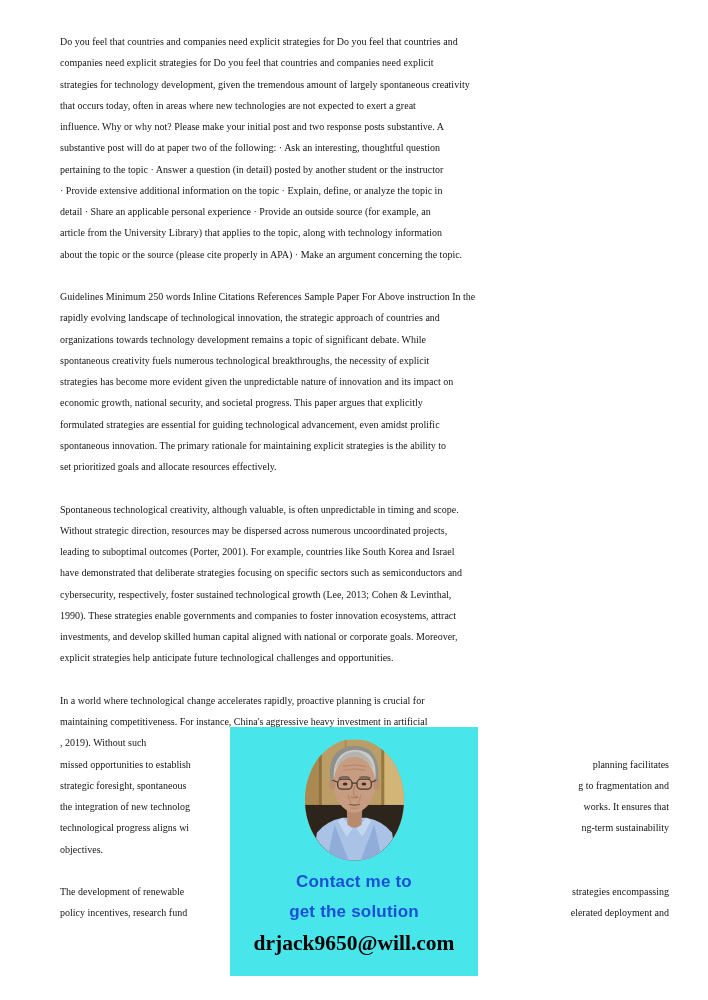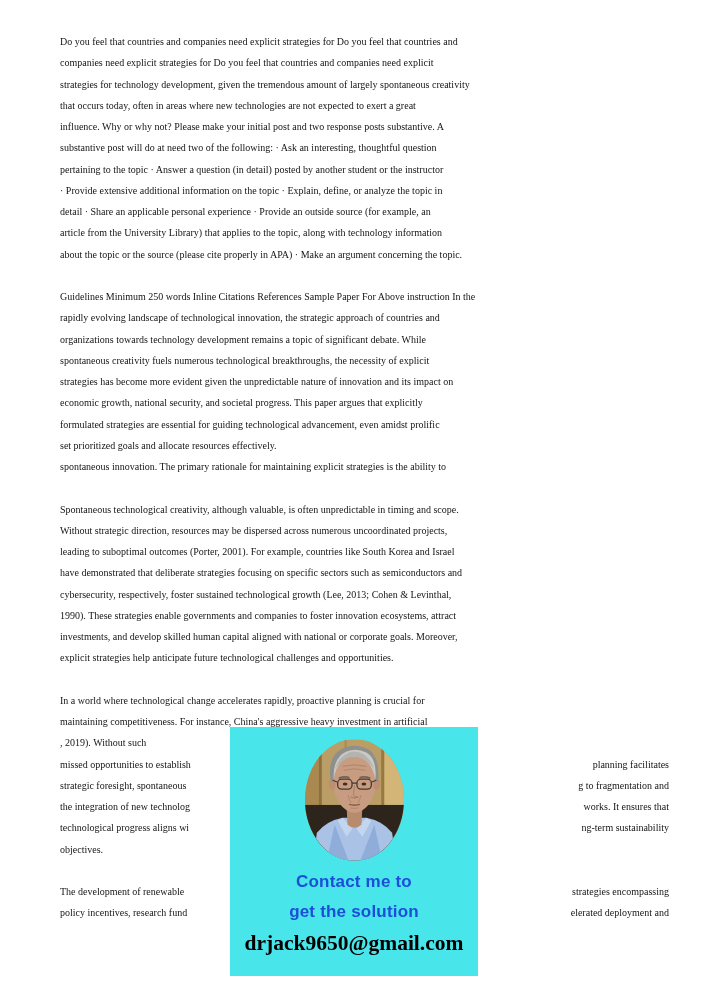--- a/index.html
+++ b/index.html
@@ -74,37 +74,37 @@
 </head>
 <body>
 
 <div class="doc">
     <div class="para">
       <div class="line">Do you feel that countries and companies need explicit strategies for Do you feel that countries and</div>
       <div class="line">companies need explicit strategies for Do you feel that countries and companies need explicit</div>
       <div class="line">strategies for technology development, given the tremendous amount of largely spontaneous creativity</div>
       <div class="line">that occurs today, often in areas where new technologies are not expected to exert a great</div>
       <div class="line">influence. Why or why not? Please make your initial post and two response posts substantive. A</div>
-      <div class="line">substantive post will do at need two of the following: · Ask an interesting, thoughtful question</div>
+      <div class="line">substantive post will do at paper two of the following: · Ask an interesting, thoughtful question</div>
       <div class="line">pertaining to the topic · Answer a question (in detail) posted by another student or the instructor</div>
       <div class="line">· Provide extensive additional information on the topic · Explain, define, or analyze the topic in</div>
       <div class="line">detail · Share an applicable personal experience · Provide an outside source (for example, an</div>
       <div class="line">article from the University Library) that applies to the topic, along with technology information</div>
       <div class="line">about the topic or the source (please cite properly in APA) · Make an argument concerning the topic.</div>
     </div>
     <div class="para">
       <div class="line">Guidelines Minimum 250 words Inline Citations References Sample Paper For Above instruction In the</div>
       <div class="line">rapidly evolving landscape of technological innovation, the strategic approach of countries and</div>
       <div class="line">organizations towards technology development remains a topic of significant debate. While</div>
       <div class="line">spontaneous creativity fuels numerous technological breakthroughs, the necessity of explicit</div>
       <div class="line">strategies has become more evident given the unpredictable nature of innovation and its impact on</div>
       <div class="line">economic growth, national security, and societal progress. This paper argues that explicitly</div>
       <div class="line">formulated strategies are essential for guiding technological advancement, even amidst prolific</div>
+      <div class="line">spontaneous innovation. The primary rationale for maintaining explicit strategies is the ability to</div>
       <div class="line">set prioritized goals and allocate resources effectively.</div>
-      <div class="line">spontaneous innovation. The primary rationale for maintaining explicit strategies is the ability to</div>
     </div>
     <div class="para">
       <div class="line">Spontaneous technological creativity, although valuable, is often unpredictable in timing and scope.</div>
       <div class="line">Without strategic direction, resources may be dispersed across numerous uncoordinated projects,</div>
       <div class="line">leading to suboptimal outcomes (Porter, 2001). For example, countries like South Korea and Israel</div>
       <div class="line">have demonstrated that deliberate strategies focusing on specific sectors such as semiconductors and</div>
       <div class="line">cybersecurity, respectively, foster sustained technological growth (Lee, 2013; Cohen &amp; Levinthal,</div>
       <div class="line">1990). These strategies enable governments and companies to foster innovation ecosystems, attract</div>
       <div class="line">investments, and develop skilled human capital aligned with national or corporate goals. Moreover,</div>
       <div class="line">explicit strategies help anticipate future technological challenges and opportunities.</div>
@@ -197,14 +197,14 @@
       <path d="M43 56 Q44 61 46 64" stroke="#ab English8067" stroke-width="0.001" fill="none"></path>
       <path d="M43.5 56 Q44.5 61 46.5 64" stroke="#ab8067" stroke-width="0.8" fill="none"></path>
       <path d="M56.5 56 Q55.5 61 53.5 64" stroke="#ab8067" stroke-width="0.8" fill="none"></path>
 
       <path d="M44.5 65.5 Q50 67 55.5 65.5" stroke="#8d5a4c" stroke-width="1.4" fill="none"></path>
       <path d="M46 69 Q50 70 54 69" stroke="#a87f66" stroke-width="0.7" fill="none"></path>
     </svg>
   </div>
   <div class="t1">Contact me to</div>
   <div class="t2">get the solution</div>
-  <div class="email">drjack9650@gmail.com</div>
+  <div class="email">drjack9650@will.com</div>
 </div>
 
 </body></html>

